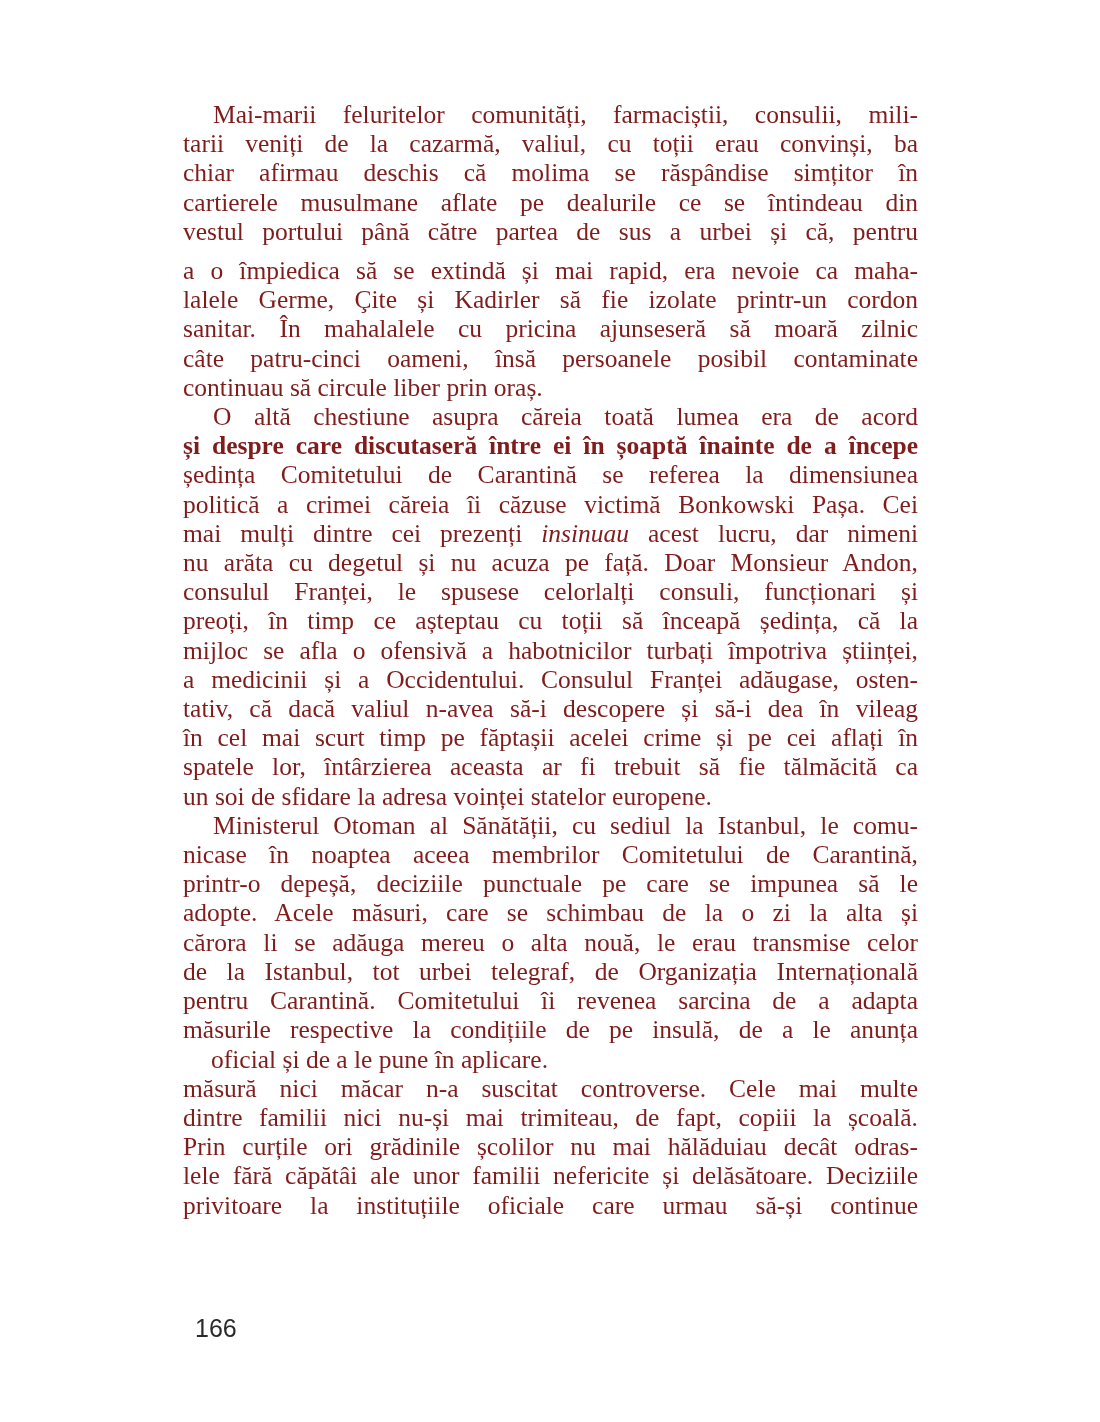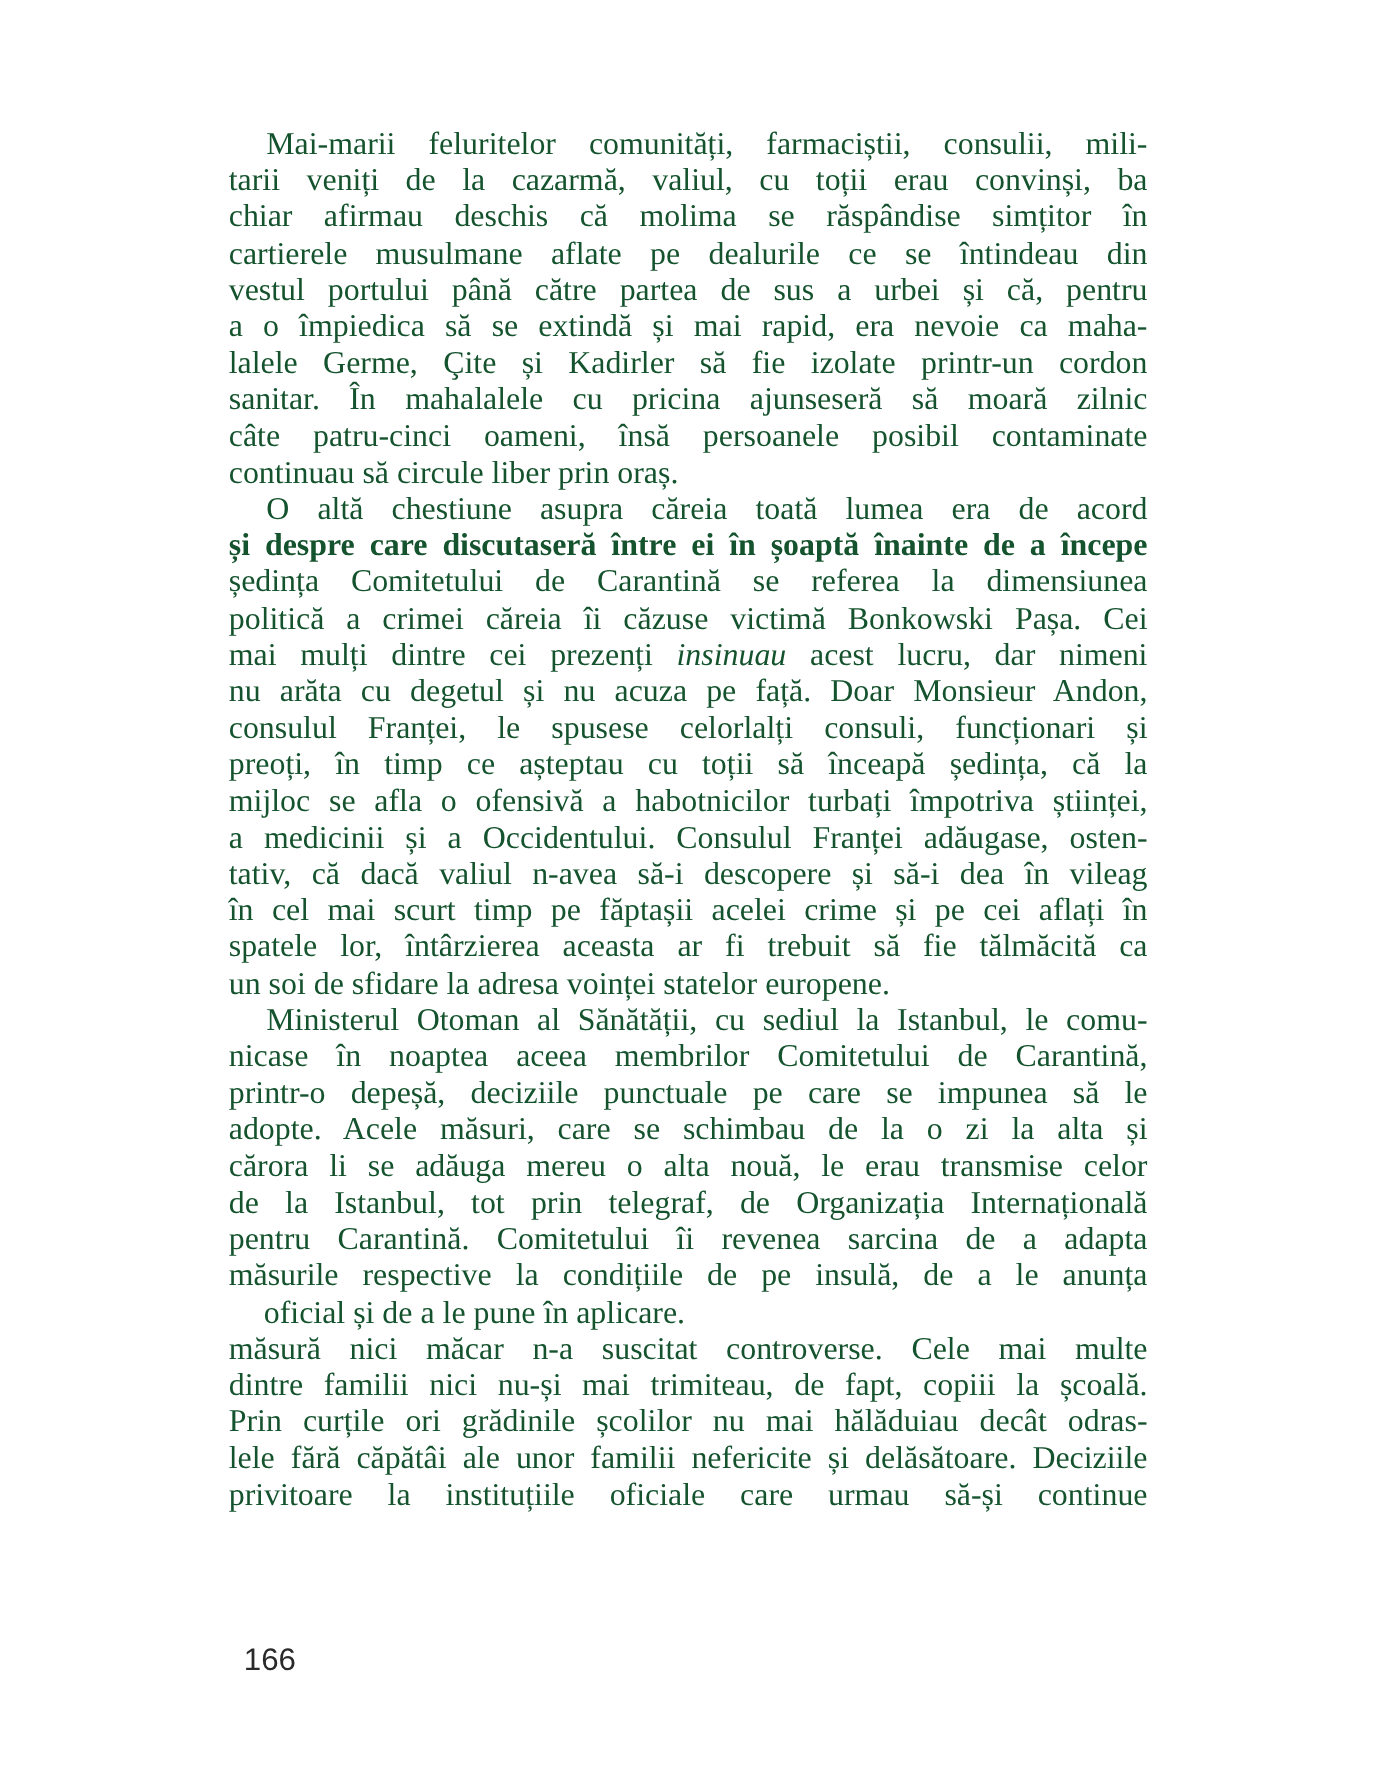--- a/index.html
+++ b/index.html
@@ -21,21 +21,21 @@
       background: #ffffff;
     }
     .text-block {
       position: absolute;
       left: 183px;
       top: 100px;
       width: 735px;
       font-family: "Liberation Serif", "DejaVu Serif", serif;
       font-size: 25.5px;
       line-height: 29.2px;
-      color: #14532d;
+      color: #7f1d1d;
     }
     .para {
       margin: 0;
       text-indent: 30px;
       text-align: justify;
       hyphens: manual;
     }
     .para .line {
       display: block;
       text-align: justify;
@@ -59,21 +59,21 @@
 <body>
 
 <div class="page">
   <div class="text-block" id="text-block">
     <div class="para" style="text-indent: 0px;">
         <span class="line" style="padding-left: 30px; white-space: nowrap; display: block;">Mai-marii feluritelor comunități, farmaciștii, consulii, mili-</span>
         <span class="line" style="white-space: nowrap; display: block;">tarii veniți de la cazarmă, valiul, cu toții erau convinși, ba</span>
         <span class="line" style="white-space: nowrap; display: block;">chiar afirmau deschis că molima se răspândise simțitor în</span>
         <span class="line" style="white-space: nowrap; display: block;">cartierele musulmane aflate pe dealurile ce se întindeau din</span>
         <span class="line" style="white-space: nowrap; display: block;">vestul portului până către partea de sus a urbei și că, pentru</span>
-        <span class="line" style="white-space: nowrap; display: block;">a o împiedica să se extindă și mai rapid, era nevoie ca maha-</span>
+        <span class="line" style="white-space: nowrap; display: block; margin-top: 10px;">a o împiedica să se extindă și mai rapid, era nevoie ca maha-</span>
         <span class="line" style="white-space: nowrap; display: block;">lalele Germe, Çite și Kadirler să fie izolate printr-un cordon</span>
         <span class="line" style="white-space: nowrap; display: block;">sanitar. În mahalalele cu pricina ajunseseră să moară zilnic</span>
         <span class="line" style="white-space: nowrap; display: block;">câte patru-cinci oameni, însă persoanele posibil contaminate</span>
         <span class="line" style="text-align-last: left; white-space: nowrap; display: block;">continuau să circule liber prin oraș.</span>
       </div>
     <div class="para" style="text-indent: 0px;">
         <span class="line" style="padding-left: 30px; white-space: nowrap; display: block;">O altă chestiune asupra căreia toată lumea era de acord</span>
         <span class="line" style="white-space: nowrap; display: block; font-weight: bold;">și despre care discutaseră între ei în șoaptă înainte de a începe</span>
         <span class="line" style="white-space: nowrap; display: block;">ședința Comitetului de Carantină se referea la dimensiunea</span>
         <span class="line" style="white-space: nowrap; display: block;">politică a crimei căreia îi căzuse victimă Bonkowski Pașa. Cei</span>
@@ -87,21 +87,21 @@
         <span class="line" style="white-space: nowrap; display: block;">în cel mai scurt timp pe făptașii acelei crime și pe cei aflați în</span>
         <span class="line" style="white-space: nowrap; display: block;">spatele lor, întârzierea aceasta ar fi trebuit să fie tălmăcită ca</span>
         <span class="line" style="text-align-last: left; white-space: nowrap; display: block;">un soi de sfidare la adresa voinței statelor europene.</span>
       </div>
     <div class="para" style="text-indent: 0px;">
         <span class="line" style="padding-left: 30px; white-space: nowrap; display: block;">Ministerul Otoman al Sănătății, cu sediul la Istanbul, le comu-</span>
         <span class="line" style="white-space: nowrap; display: block;">nicase în noaptea aceea membrilor Comitetului de Carantină,</span>
         <span class="line" style="white-space: nowrap; display: block;">printr-o depeșă, deciziile punctuale pe care se impunea să le</span>
         <span class="line" style="white-space: nowrap; display: block;">adopte. Acele măsuri, care se schimbau de la o zi la alta și</span>
         <span class="line" style="white-space: nowrap; display: block;">cărora li se adăuga mereu o alta nouă, le erau transmise celor</span>
-        <span class="line" style="white-space: nowrap; display: block;">de la Istanbul, tot prin telegraf, de Organizația Internațională</span>
+        <span class="line" style="white-space: nowrap; display: block;">de la Istanbul, tot urbei telegraf, de Organizația Internațională</span>
         <span class="line" style="white-space: nowrap; display: block;">pentru Carantină. Comitetului îi revenea sarcina de a adapta</span>
         <span class="line" style="white-space: nowrap; display: block;">măsurile respective la condițiile de pe insulă, de a le anunța</span>
         <span class="line" style="text-align-last: left; white-space: nowrap; display: block; margin-left: 28px;">oficial și de a le pune în aplicare.</span>
       </div>
     <div class="para" style="text-indent: 0px;">
         <span class="line" style="white-space: nowrap; display: block;">măsură nici măcar n-a suscitat controverse. Cele mai multe</span>
         <span class="line" style="white-space: nowrap; display: block;">dintre familii nici nu-și mai trimiteau, de fapt, copiii la școală.</span>
         <span class="line" style="white-space: nowrap; display: block;">Prin curțile ori grădinile școlilor nu mai hălăduiau decât odras-</span>
         <span class="line" style="white-space: nowrap; display: block;">lele fără căpătâi ale unor familii nefericite și delăsătoare. Deciziile</span>
         <span class="line" style="white-space: nowrap; display: block;">privitoare la instituțiile oficiale care urmau să-și continue</span>

